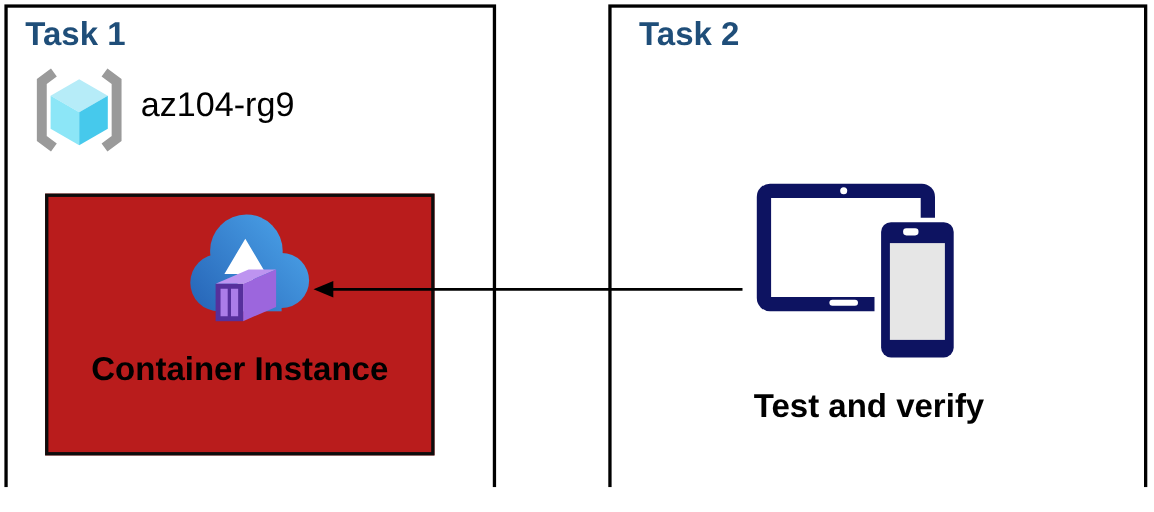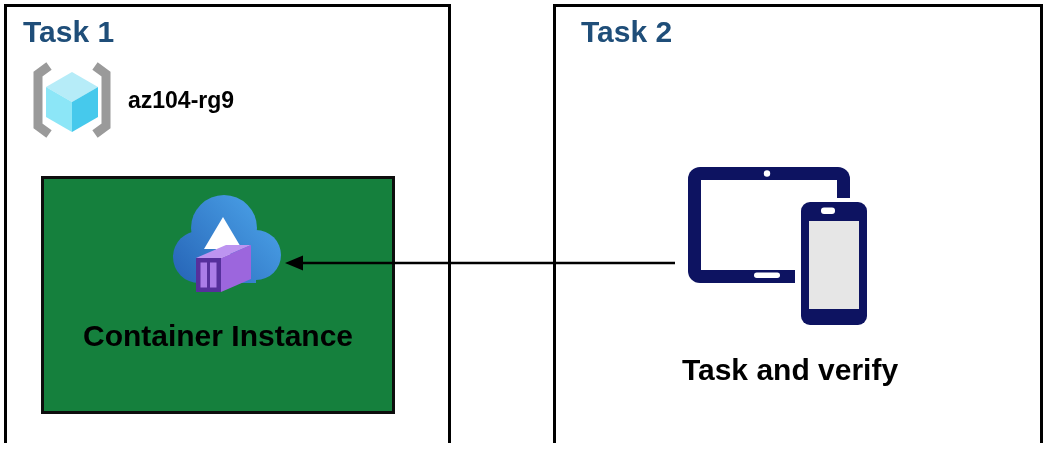--- a/index.html
+++ b/index.html
@@ -5,23 +5,23 @@
   html,body{margin:0;padding:0;background:#fff;}
   .canvas{position:relative;width:1049px;height:443px;background:#ffffff;
           font-family:"Liberation Sans",sans-serif;overflow:hidden;}
   .task-box{position:absolute;background:#fff;border:3px solid #000;box-sizing:border-box;}
   #task1-box{left:4px;top:4px;width:447px;height:455px;}
   #task2-box{left:553px;top:4px;width:490px;height:455px;}
   .task-title{position:absolute;font-size:30px;font-weight:700;color:#1f4e79;white-space:nowrap;}
   #task1-title{left:16px;top:8px;}
   #task2-title{left:25px;top:8px;text-align:right;}
   .rg-icon{position:absolute;left:21px;top:53px;}
-  .rg-name{position:absolute;left:121px;top:80px;font-size:23px;font-weight:700;color:#000;white-space:nowrap;}
+  .rg-name{position:absolute;left:121px;top:70px;font-size:31px;font-weight:400;color:#000;white-space:nowrap;}
   .ci-box{position:absolute;left:34px;top:169px;width:354px;height:238px;
-          background:#15803d;border:3px solid #0d0d0d;box-sizing:border-box;}
+          background:#b91c1c;border:3px solid #0d0d0d;box-sizing:border-box;}
   .ci-icon{position:absolute;left:122px;top:9px;}
   .ci-label{position:absolute;left:0;top:140px;width:100%;text-align:center;
             font-size:30px;font-weight:700;color:#000;white-space:nowrap;}
   .devices-icon{position:absolute;left:127px;top:153px;}
   .devices-label{position:absolute;left:104px;top:346px;width:260px;text-align:center;
                  font-size:30px;font-weight:700;color:#000;white-space:nowrap;}
   .arrow-overlay{position:absolute;left:0;top:0;width:1049px;height:465px;
                  z-index:10;pointer-events:none;}
 </style>
 </head>
@@ -74,21 +74,21 @@
       <rect x="18" y="20" width="136" height="90" fill="#ffffff"></rect>
       <circle cx="84" cy="13.5" r="3.2" fill="#ffffff"></circle>
       <rect x="71" y="112.5" width="26" height="5.5" rx="2.75" fill="#ffffff"></rect>
 
       <rect x="112" y="38" width="76" height="131" rx="13" fill="#ffffff"></rect>
       <rect x="118" y="42" width="66" height="123" rx="9" fill="#0d1361"></rect>
       <rect x="126" y="61" width="50" height="88" fill="#e6e6e6"></rect>
       <rect x="138" y="47.5" width="14" height="6.5" rx="3" fill="#ffffff"></rect>
     </svg>
 
-    <div class="devices-label">Task and verify</div>
+    <div class="devices-label">Test and verify</div>
   </div>
 
   <svg class="arrow-overlay" viewBox="0 0 1049 465">
     <line x1="675" y1="263" x2="301" y2="263" stroke="#000000" stroke-width="2.5"></line>
     <polygon points="285,263 303,255.5 303,270.5" fill="#000000"></polygon>
   </svg>
 
 </div>
 
 </body></html>

